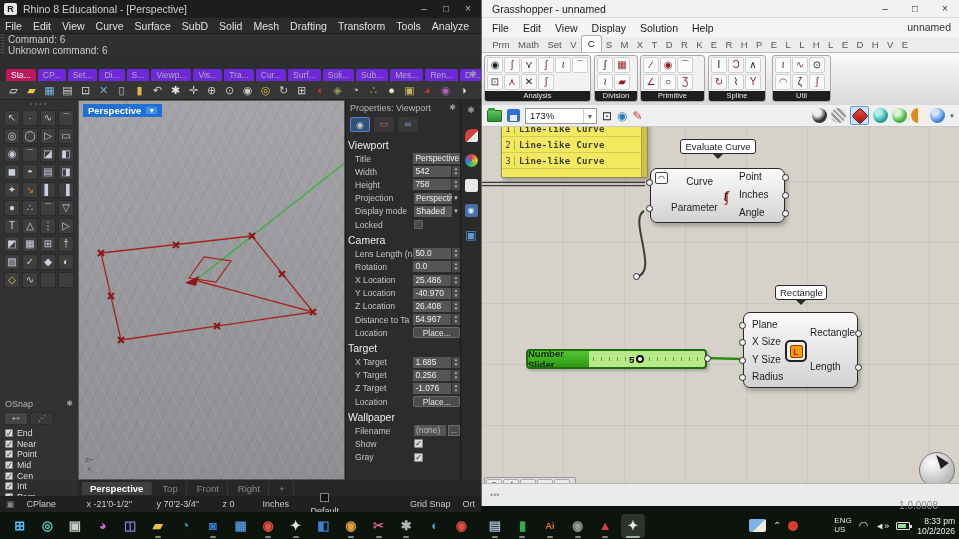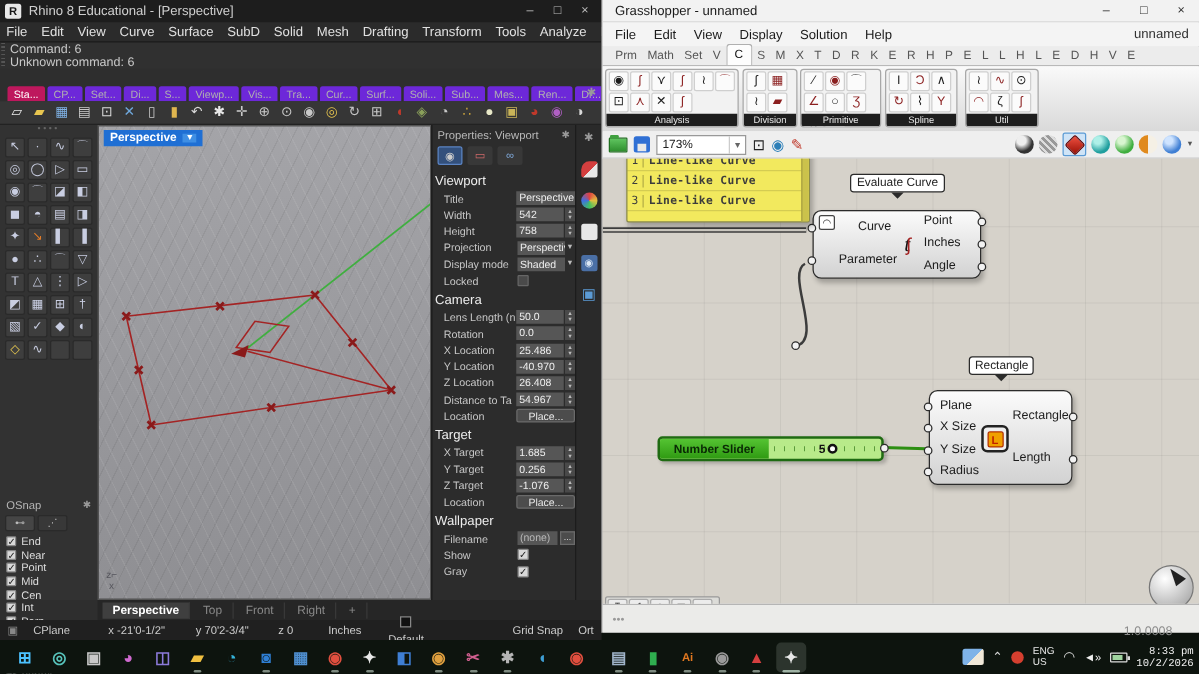--- a/index.html
+++ b/index.html
@@ -188,22 +188,22 @@
   
   #taskbar { position:absolute; left:0; top:512px; width:959px; height:27px; background:#0d140e;
     display:flex; align-items:center; }
   .tb-icon { position:relative; width:24px; height:24px; margin:0 1.8px; border-radius:4px;
     display:flex; align-items:center; justify-content:center; font-size:13px; }
   .tb-icon.active { background:#2c342d; }
   .tb-underline { position:absolute; bottom:0; left:50%; margin-left:-3px; width:6px; height:2px;
     border-radius:1px; background:#7d8a80; }
   .tb-underline.wide { width:14px; margin-left:-7px; background:#9fb3a5;}
   .tb-tray { position:absolute; right:4px; top:0; height:27px; display:flex; align-items:center; gap:7px;}
-  .tb-tray-txt { color:#e8e8e8; font-size:8px; line-height:8.5px; text-align:left;}
-  .tb-clock { color:#eee; font-size:8.5px; line-height:10px; text-align:right;font-family:Liberation Mono, monospace;}
+  .tb-tray-txt { color:#e8e8e8; font-size:8px; line-height:8.5px; text-align:left;margin-left:29px;}
+  .tb-clock { color:#eee; font-size:8.5px; line-height:10px; text-align:right;}
   .tb-photo { width:17px; height:13px; border-radius:2px; background:linear-gradient(135deg,#7fb3e8 55%,#f0e8d8 55%);}
   .tb-battery { width:14px; height:8px; border:1px solid #ddd; border-radius:1px; position:relative;}
   .tb-battery:before { content:""; position:absolute; left:1px; top:1px; bottom:1px; width:8px; background:#9fd49f;}
   .tb-battery:after { content:""; position:absolute; right:-3px; top:2px; width:2px; height:3px; background:#ddd;}
 </style>
 </head>
 <body>
 
 <div id="rhino">
   <div class="r-titlebar">
@@ -755,21 +755,21 @@
         <div class="g-nub" style="left: -5px; top: 61px;"></div>
         <div class="g-io" style="left: 66px; top: 13px;">Rectangle</div>
         <div class="g-nub" style="right: -5px; top: 17px;"></div>
         <div class="g-io" style="left: 66px; top: 47px;">Length</div>
         <div class="g-nub" style="right: -5px; top: 51px;"></div>
       </div>
 
     <div class="g-nub" style="left:151px; top:146px;"></div>
 
     <div class="g-slider" style="left:44px; top:222px; width:181px; height:20px; border-color:#1f6b12; background:#b8ea8a;">
-      <div class="g-slabel" style="width:87px; background:linear-gradient(#55c433,#2f9a12); color:#0a2a05;">Number Slider</div>
+      <div class="g-slabel" style="width:61px; background:linear-gradient(#55c433,#2f9a12); color:#0a2a05;">Number Slider</div>
       <div class="g-strack">
         <div class="g-ticks" style="background:repeating-linear-gradient(90deg,#5a9a3a 0 1px,transparent 1px 8px);"></div>
         <div class="g-sval" style="left:40px;">
           <span>5</span>
           <span class="g-knob"></span>
         </div>
       </div>
     </div>
     <div class="g-nub" style="left:222px; top:228px;"></div>
 

